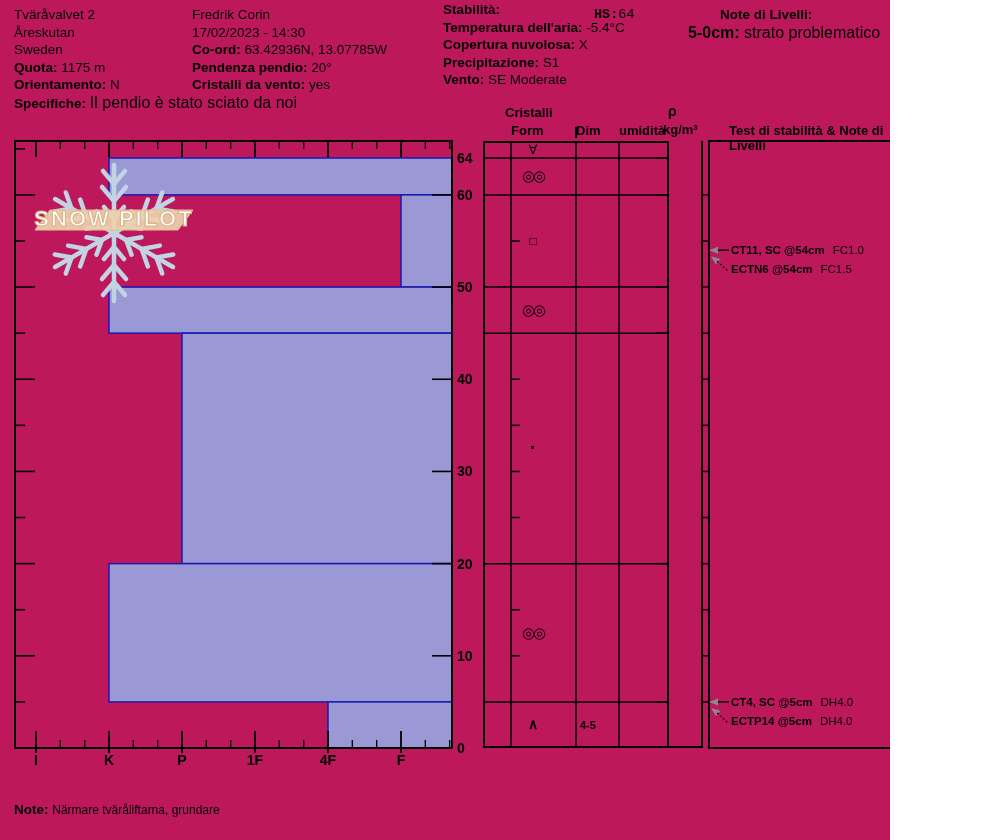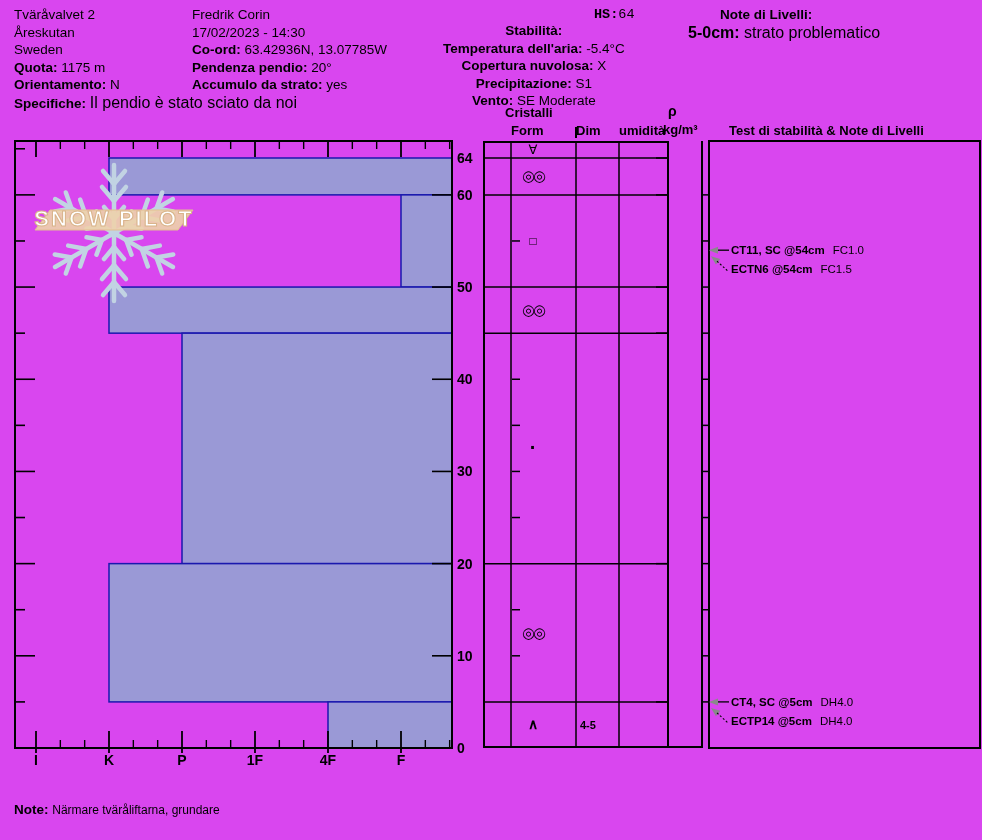--- a/index.html
+++ b/index.html
@@ -1,16 +1,16 @@
 <!DOCTYPE html>
 <html><head>
 <meta charset="utf-8">
 <style>
   html,body{margin:0;padding:0;background:#fff;}
-  #page{position:relative;width:982px;height:840px;background:#d946ef;
+  #page{position:relative;width:890px;height:840px;background:#be185d;
         font-family:"Liberation Sans",sans-serif;color:#000;overflow:hidden;}
   .abs{position:absolute;white-space:nowrap;}
   .hline{font-size:13.5px;line-height:17.6px;white-space:nowrap;}
   .hline b{font-weight:bold;}
   .sm{font-size:16px;}
   .colhead{position:absolute;font-weight:bold;font-size:13px;text-align:left;}
   #figure{position:absolute;left:0;top:0;}
   #footer-note{position:absolute;left:14px;top:766px;font-size:13.5px;margin-top:36px;}
   #footer-note .val{font-size:12px;font-weight:normal;}
 </style>
@@ -26,24 +26,24 @@
     <div class="hline"><b>Quota:</b> <span>1175 m</span></div>
     <div class="hline"><b>Orientamento:</b> <span>N</span></div>
     <div class="hline"><b>Specifiche:</b> <span class="sm">Il pendio è stato sciato da noi</span></div>
   </div>
 
   <div class="abs" style="left:192px;top:6px;">
     <div class="hline">Fredrik Corin</div>
     <div class="hline">17/02/2023 - 14:30</div>
     <div class="hline"><b>Co-ord:</b> <span>63.42936N, 13.07785W</span></div>
     <div class="hline"><b>Pendenza pendio:</b> <span>20°</span></div>
-    <div class="hline"><b>Accumulo da strato:</b> <span>yes</span></div>
-  </div>
-
-  <div class="abs" style="left:443px;top:22px;text-align:center;">
+    <div class="hline"><b>Cristalli da vento:</b> <span>yes</span></div>
+  </div>
+
+  <div class="abs" style="left:443px;top:1px;">
     <div class="hline"><b>Stabilità:</b></div>
     <div class="hline"><b>Temperatura dell'aria:</b> <span>-5.4°C</span></div>
     <div class="hline"><b>Copertura nuvolosa:</b> <span>X</span></div>
     <div class="hline"><b>Precipitazione:</b> <span>S1</span></div>
     <div class="hline"><b>Vento:</b> <span>SE Moderate</span></div>
   </div>
 
   <div class="abs hline" style="left:594px;top:6px;font-family:Liberation Mono, monospace;">
     <b>HS:</b><span>64</span>
   </div>

